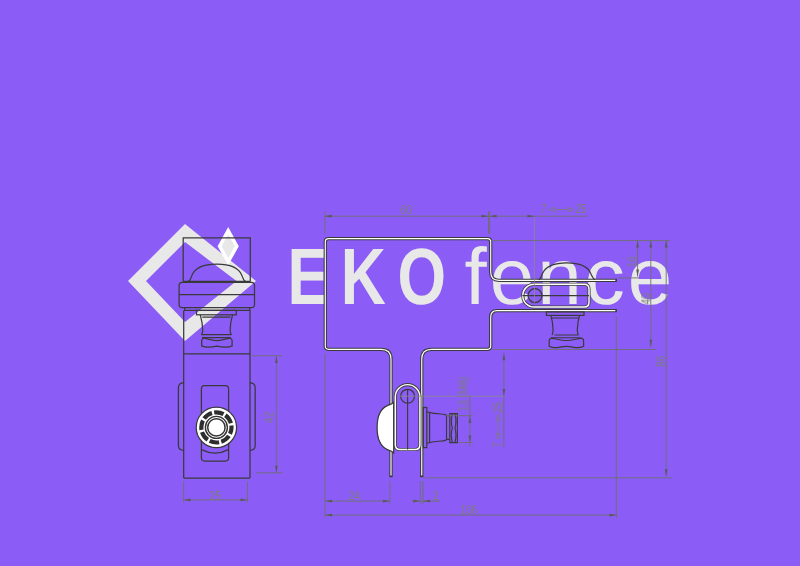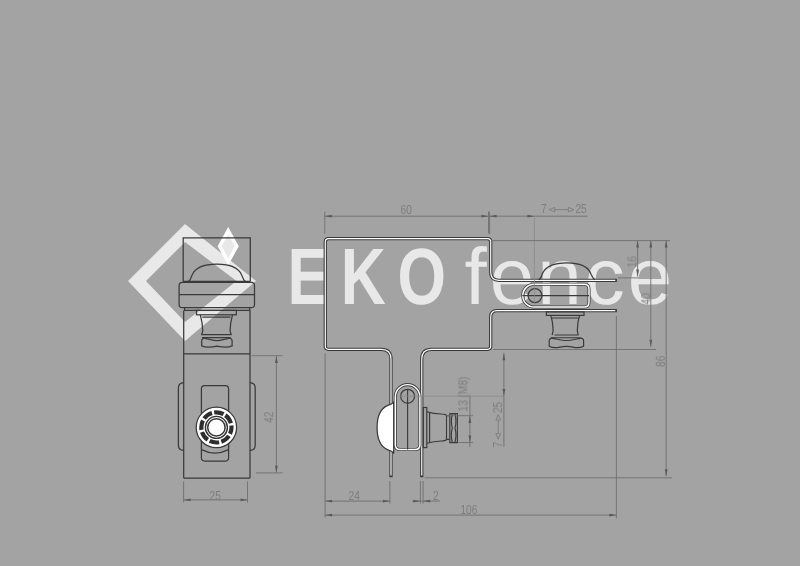--- a/index.html
+++ b/index.html
@@ -1,16 +1,16 @@
 <!DOCTYPE html>
 <html><head>
 <meta charset="utf-8">
 <style>
   html,body{margin:0;padding:0;background:#ffffff;}
-  .page{position:relative;width:800px;height:566px;background:#a3a3a3;overflow:hidden;
+  .page{position:relative;width:800px;height:566px;background:#8b5cf6;overflow:hidden;
         font-family:"Liberation Sans",sans-serif;text-align:center;}
   svg text{font-family:"Liberation Sans",sans-serif;}
 </style>
 </head>
 <body>
 <div class="page">
 <svg width="800" height="566" viewBox="0 0 800 566" xmlns="http://www.w3.org/2000/svg" text-rendering="geometricPrecision">
 <defs>
         <filter id="noop" x="-30%" y="-30%" width="160%" height="160%">
           <feMerge>

